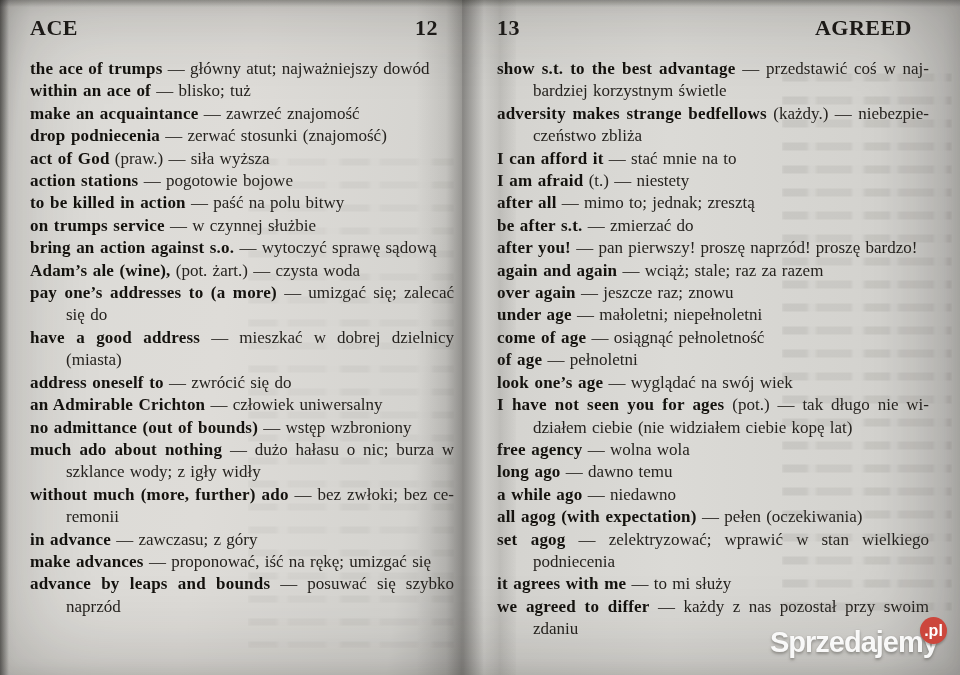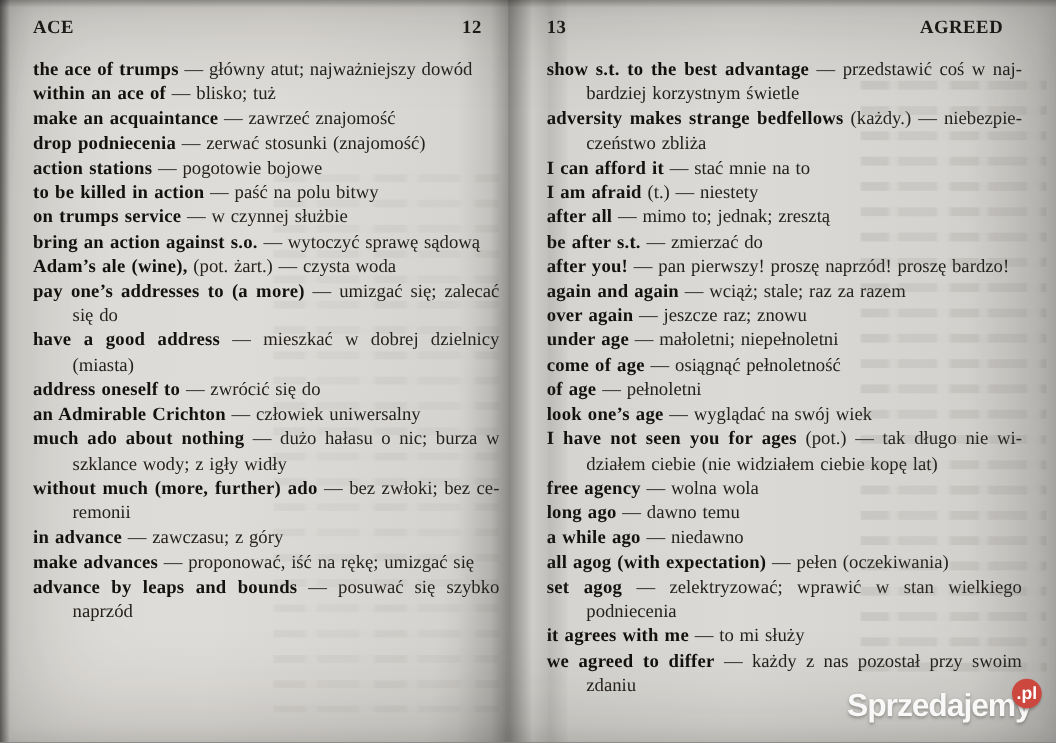--- a/index.html
+++ b/index.html
@@ -12,21 +12,21 @@
   .page.left{
     left:0;width:462px;
     background:linear-gradient(97deg,#c6c5c2 0%,#dbdad6 6%,#dedcd8 48%,#d4d3cf 86%,#b6b5b2 100%);
   }
   .page.right{
     left:462px;width:498px;
     background:linear-gradient(90deg,#bbbab7 0%,#d4d3cf 7%,#dbdad6 42%,#d3d2ce 84%,#c3c2bf 100%);
   }
   .pagehead{
     display:flex;justify-content:space-between;align-items:center;
-    font-weight:bold;font-size:17px;color:#1d1b18;letter-spacing:0.5px;
+    font-weight:bold;font-size:22px;color:#1d1b18;letter-spacing:0.5px;
   }
   .page.left .pagehead{margin:15px 24px 0 30px;}
   .page.right .pagehead{margin:15px 48px 0 35px;}
   .entries{margin-top:17px;}
   .page.left .entries{margin-left:30px;width:424px;}
   .page.right .entries{margin-left:35px;width:432px;}
   .entry{
     margin:0;padding-left:36px;text-indent:-36px;
     text-align:justify;font-size:17px;line-height:22.4px;
     color:#26231f;hyphens:manual;-webkit-hyphens:manual;word-spacing:1px;
@@ -92,29 +92,31 @@
   <section class="page left">
     <header class="pagehead">
       <span>ACE</span>
       <span>12</span>
     </header>
     <div class="entries" id="entries-0">
         <p class="entry"><b class="head">the ace of trumps</b> — główny atut; najważniejszy dowód</p>
         <p class="entry"><b class="head">within an ace of</b> — blisko; tuż</p>
         <p class="entry"><b class="head">make an acquaintance</b> — zawrzeć znajomość</p>
         <p class="entry"><b class="head">drop podniecenia</b> — zerwać stosunki (znajomość)</p>
+        <p class="entry"><b class="head">act of God</b> <span class="note">(praw.)</span> — siła wyższa</p>
         <p class="entry"><b class="head">action stations</b> — pogotowie bojowe</p>
         <p class="entry"><b class="head">to be killed in action</b> — paść na polu bitwy</p>
         <p class="entry"><b class="head">on trumps service</b> — w czynnej służbie</p>
         <p class="entry"><b class="head">bring an action against s.o.</b> — wytoczyć sprawę sądową</p>
         <p class="entry"><b class="head">Adam’s ale (wine),</b> <span class="note">(pot. żart.)</span> — czysta woda</p>
         <p class="entry"><b class="head">pay one’s addresses to (a more)</b> — umizgać się; zalecać się do</p>
         <p class="entry"><b class="head">have a good address</b> — mieszkać w dobrej dzielnicy (miasta)</p>
         <p class="entry"><b class="head">address oneself to</b> — zwrócić się do</p>
         <p class="entry"><b class="head">an Admirable Crichton</b> — człowiek uniwersalny</p>
+        <p class="entry"><b class="head">no admittance (out of bounds)</b> — wstęp wzbroniony</p>
         <p class="entry"><b class="head">much ado about nothing</b> — dużo hałasu o nic; burza w szklance wody; z igły widły</p>
         <p class="entry"><b class="head">without much (more, further) ado</b> — bez zwłoki; bez ce­remonii</p>
         <p class="entry"><b class="head">in advance</b> — zawczasu; z góry</p>
         <p class="entry"><b class="head">make advances</b> — proponować, iść na rękę; umizgać się</p>
         <p class="entry"><b class="head">advance by leaps and bounds</b> — posuwać się szybko naprzód</p>
       </div>
   </section>
 
   <section class="page right">
     <header class="pagehead">

